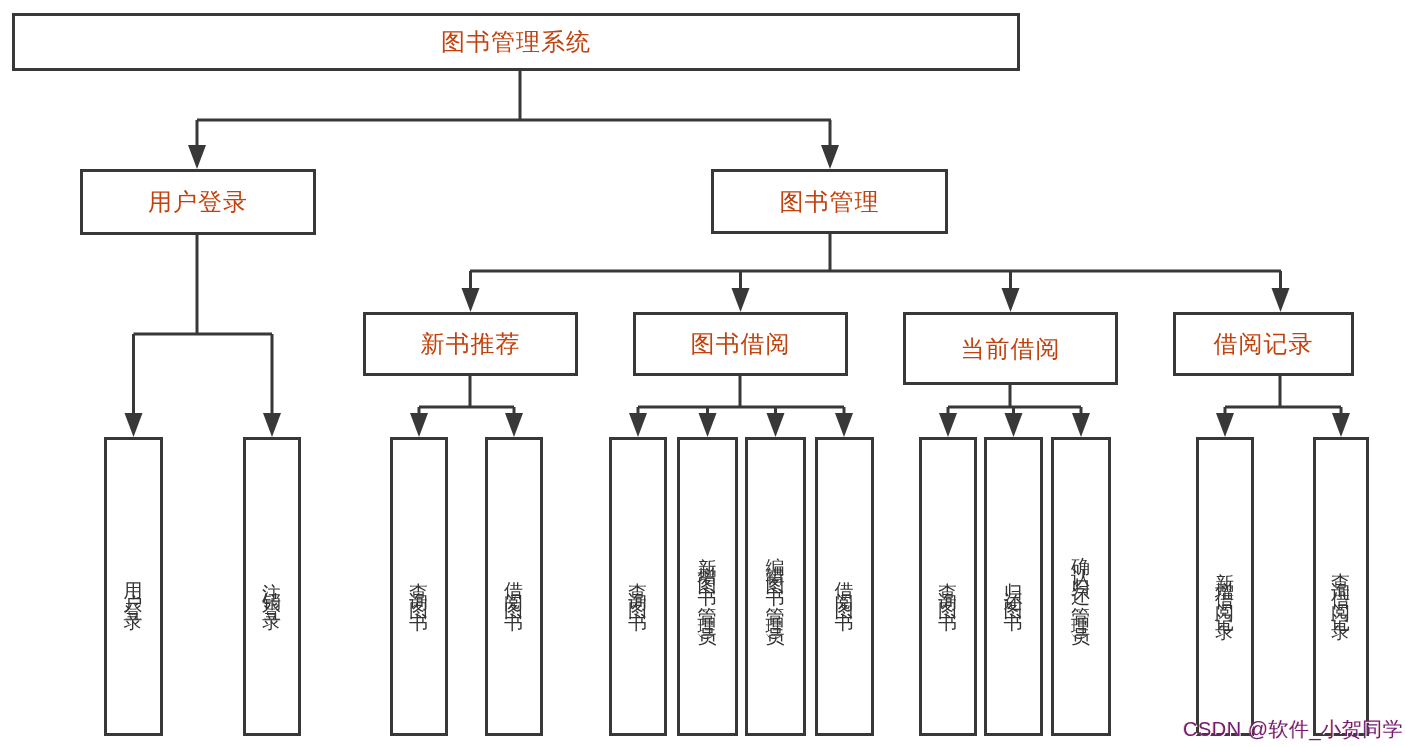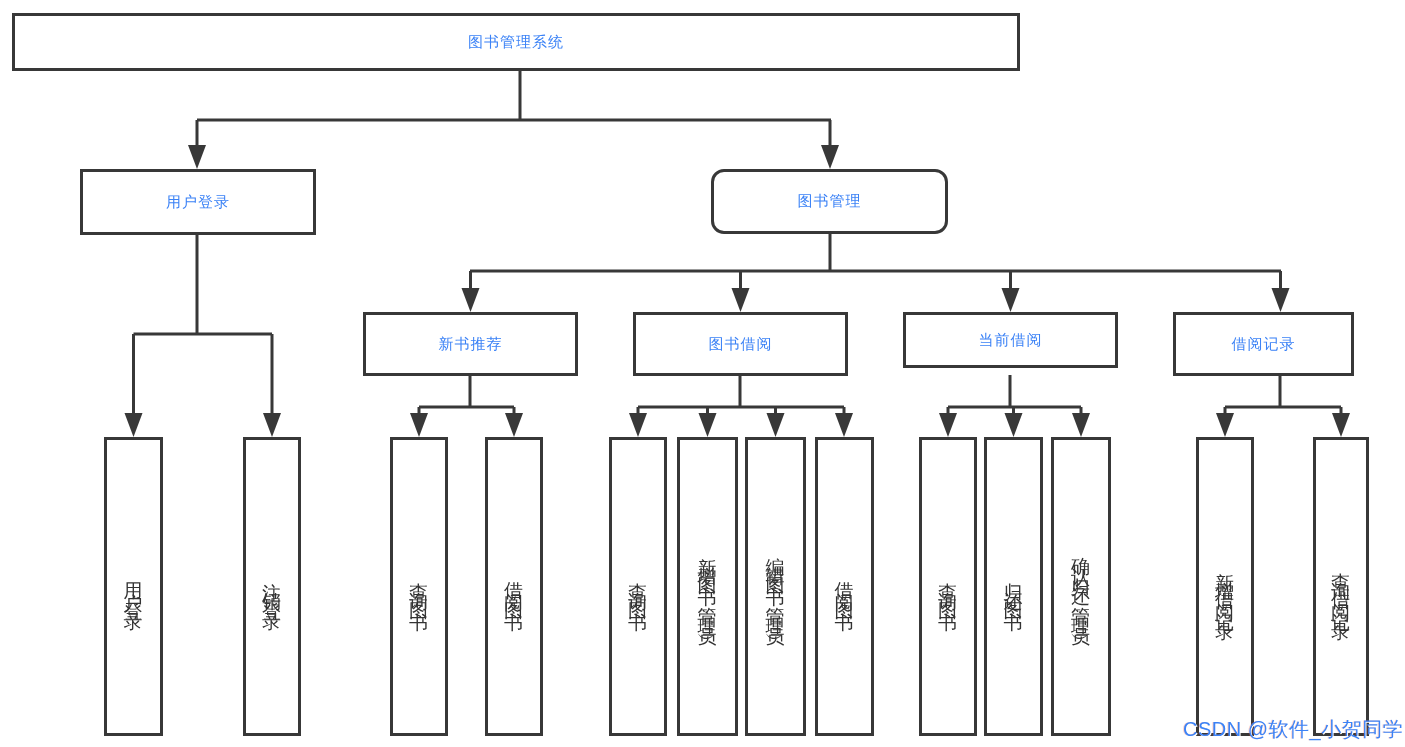--- a/index.html
+++ b/index.html
@@ -22,22 +22,22 @@
     z-index: 1;
   }
   .node {
     position: absolute;
     box-sizing: border-box;
     border: 3px solid #383838;
     background: #ffffff;
     display: flex;
     align-items: center;
     justify-content: center;
-    color: #3b82f6;
-    font-size: 15px;
+    color: #c2410c;
+    font-size: 24px;
     letter-spacing: 1px;
     z-index: 2;
     white-space: nowrap;
   }
   .leaf {
     position: absolute;
     box-sizing: border-box;
     border: 3px solid #383838;
     background: #ffffff;
     display: flex;
@@ -52,21 +52,21 @@
     font-size: 19px;
     letter-spacing: 10px;
     line-height: 1;
     white-space: nowrap;
   }
   .watermark {
     position: absolute;
     left: 1183px;
     top: 716px;
     font-size: 20px;
-    color: #3b82f6;
+    color: #701a75;
     letter-spacing: 0.5px;
     text-shadow: 1px 1px 0 #ffffff, -1px 0 0 rgba(252, 85, 49, 0.25);
     z-index: 5;
     white-space: nowrap;
   }
 </style>
 </head>
 <body>
 
 <div class="canvas">
@@ -122,25 +122,25 @@
          M939 413h18l-9 24z
          M1004.5 413h18l-9 24z
          M1072 413h18l-9 24z
          M1216 413h18l-9 24z
          M1332 413h18l-9 24z"></path>
   </svg>
 
   <div class="node" style="left:12px; top:13px; width:1008px; height:58px;">图书管理系统</div>
 
   <div class="node" style="left:80px; top:169px; width:236px; height:66px;">用户登录</div>
-  <div class="node" style="left:711px; top:169px; width:237px; height:65px;border-radius:13px;">图书管理</div>
+  <div class="node" style="left:711px; top:169px; width:237px; height:65px;">图书管理</div>
 
   <div class="node" style="left:633px; top:312px; width:215px; height:64px;">图书借阅</div>
   <div class="node" style="left:363px; top:312px; width:215px; height:64px;">新书推荐</div>
-  <div class="node" style="left:903px; top:312px; width:215px; height:56px;">当前借阅</div>
+  <div class="node" style="left:903px; top:312px; width:215px; height:73px;">当前借阅</div>
   <div class="node" style="left:1173px; top:312px; width:181px; height:64px;">借阅记录</div>
 
   <div class="leaf" style="left:104px; top:437px; width:59px; height:299px;">
     <span>用户登录</span>
   </div>
   <div class="leaf" style="left:243px; top:437px; width:58px; height:299px;">
     <span>注销登录</span>
   </div>
 
   <div class="leaf" style="left:390px; top:437px; width:58px; height:299px;">

